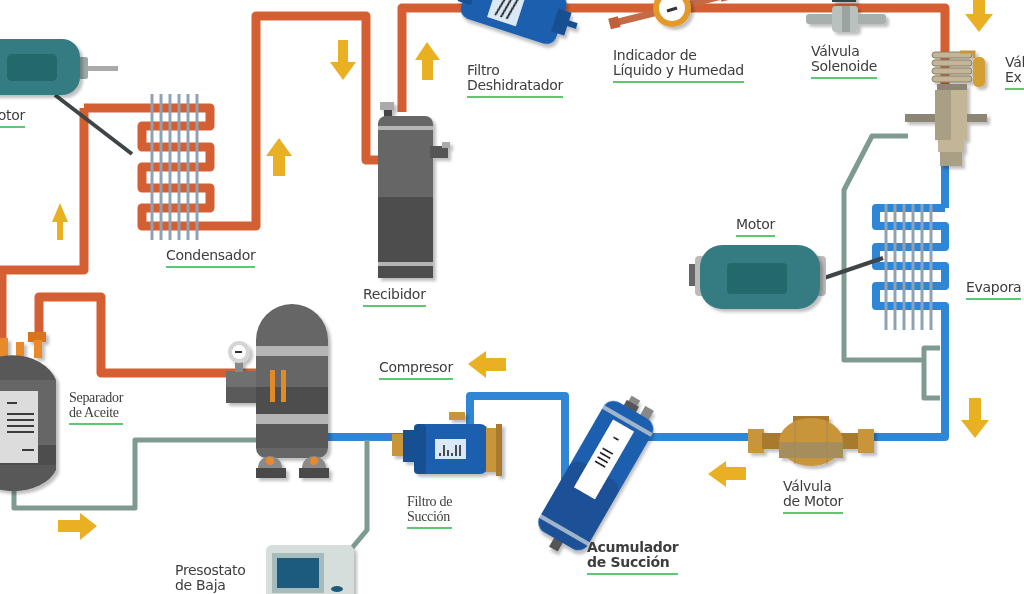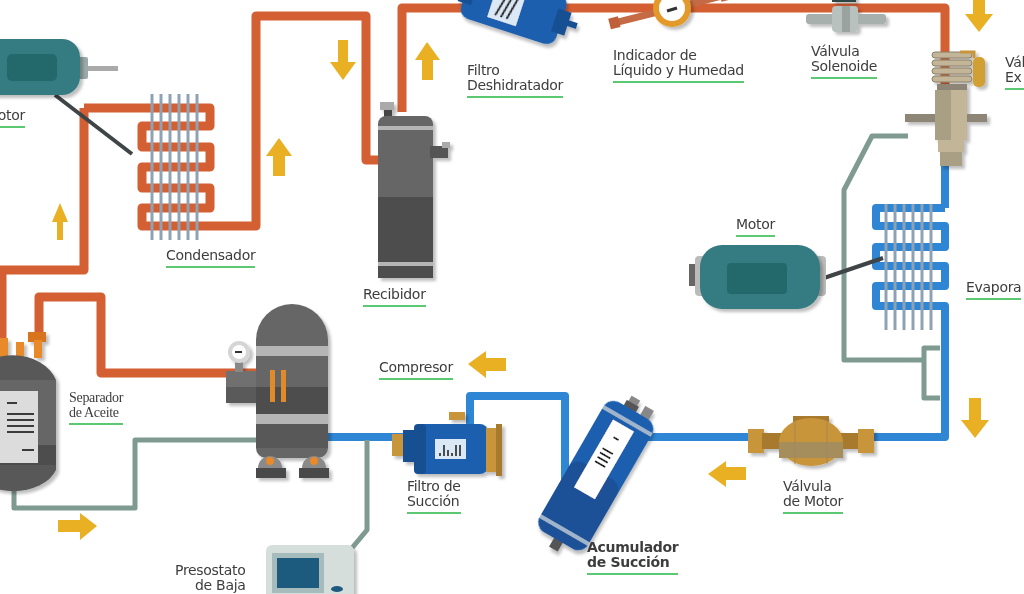--- a/index.html
+++ b/index.html
@@ -297,30 +297,30 @@
 <div class="lbl" style="left:783px; top:479px;">
   <span class="line">Válvula</span>
   <span class="line">de Motor</span>
   <span class="ul"></span>
 </div>
 <div class="lbl" style="left:587px; top:540px;font-weight:bold;">
   <span class="line">Acumulador</span>
   <span class="line">de Succión</span>
   <span class="ul"></span>
 </div>
-<div class="lbl" style="left:407px; top:479px;">
+<div class="lbl" style="left:407px; top:494px;font-family:Liberation Serif, serif;">
   <span class="line">Filtro de</span>
   <span class="line">Succión</span>
   <span class="ul"></span>
 </div>
 <div class="lbl" style="left:354px; top:360px;margin-left:25px;">
   <span class="line">Compresor</span>
   <span class="ul"></span>
 </div>
 <div class="lbl" style="left:69px; top:390px;font-family:Liberation Serif, serif;">
   <span class="line">Separador</span>
   <span class="line">de Aceite</span>
   <span class="ul"></span>
 </div>
-<div class="lbl" style="left:175px; top:563px;text-align:right;">
+<div class="lbl" style="left:175px; top:563px;">
   <span class="line">Presostato</span>
   <span class="line">de Baja</span>
 </div>
 
 </body></html>

